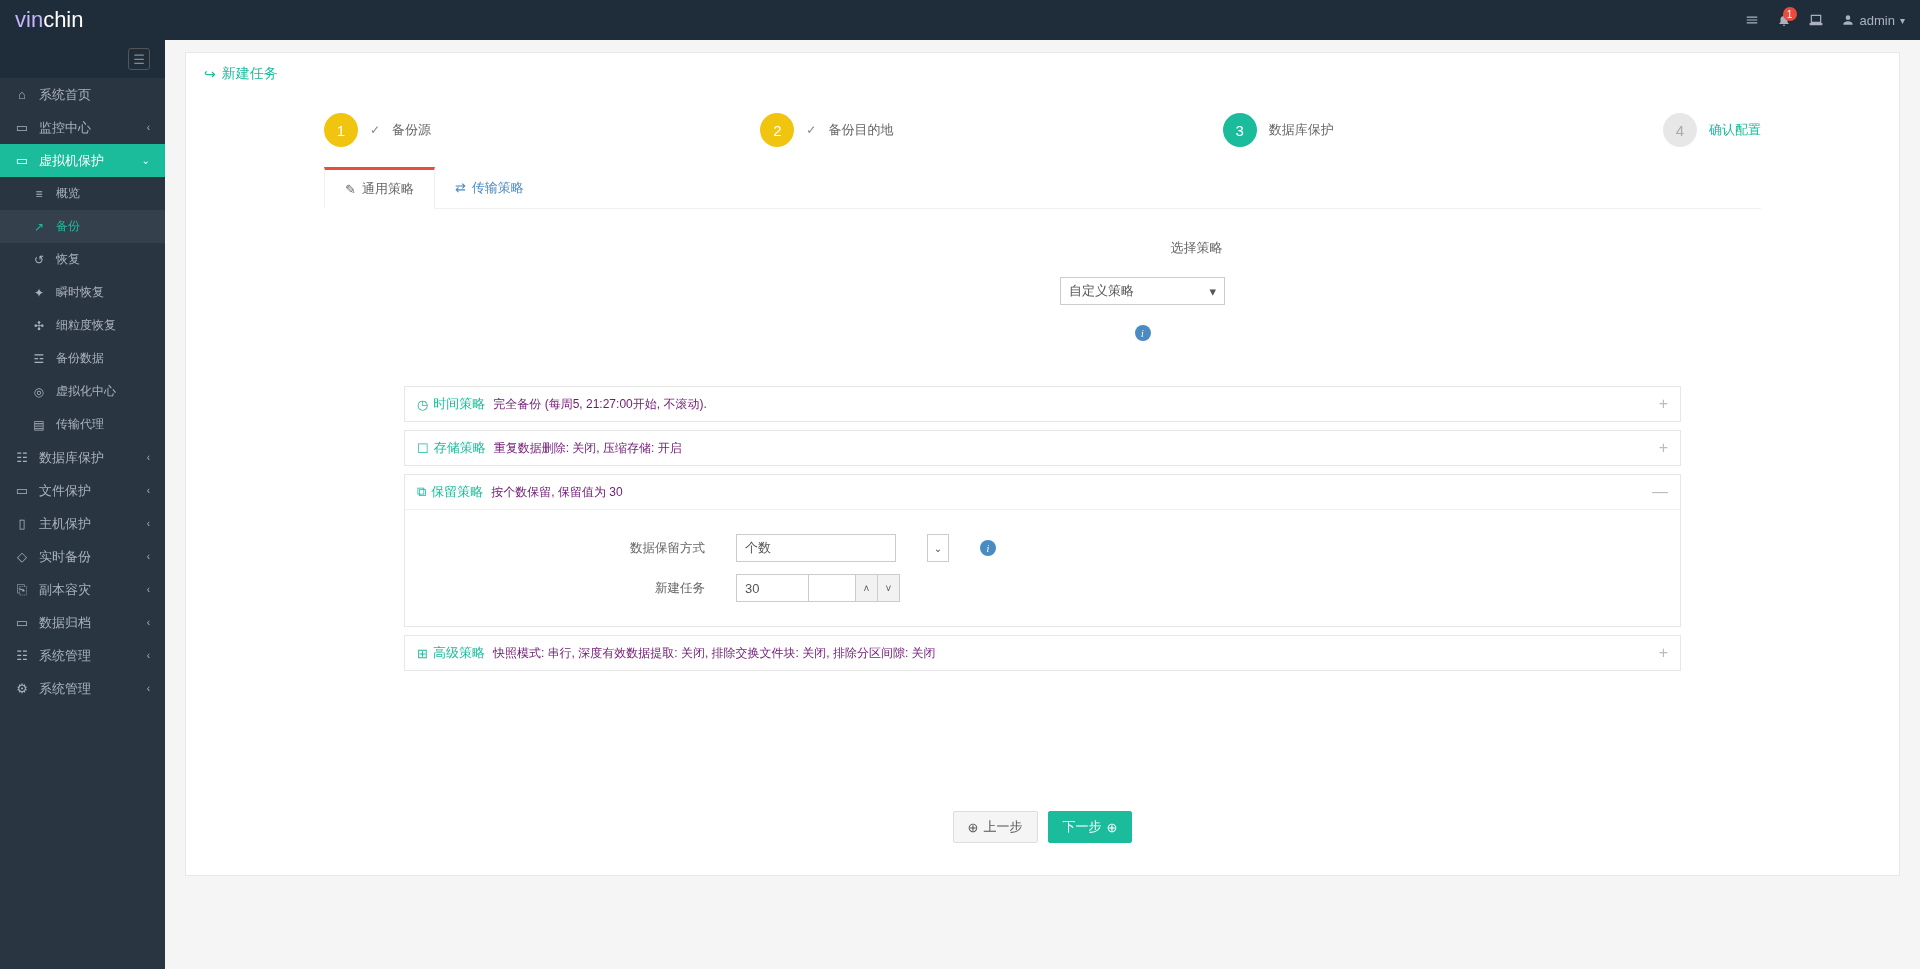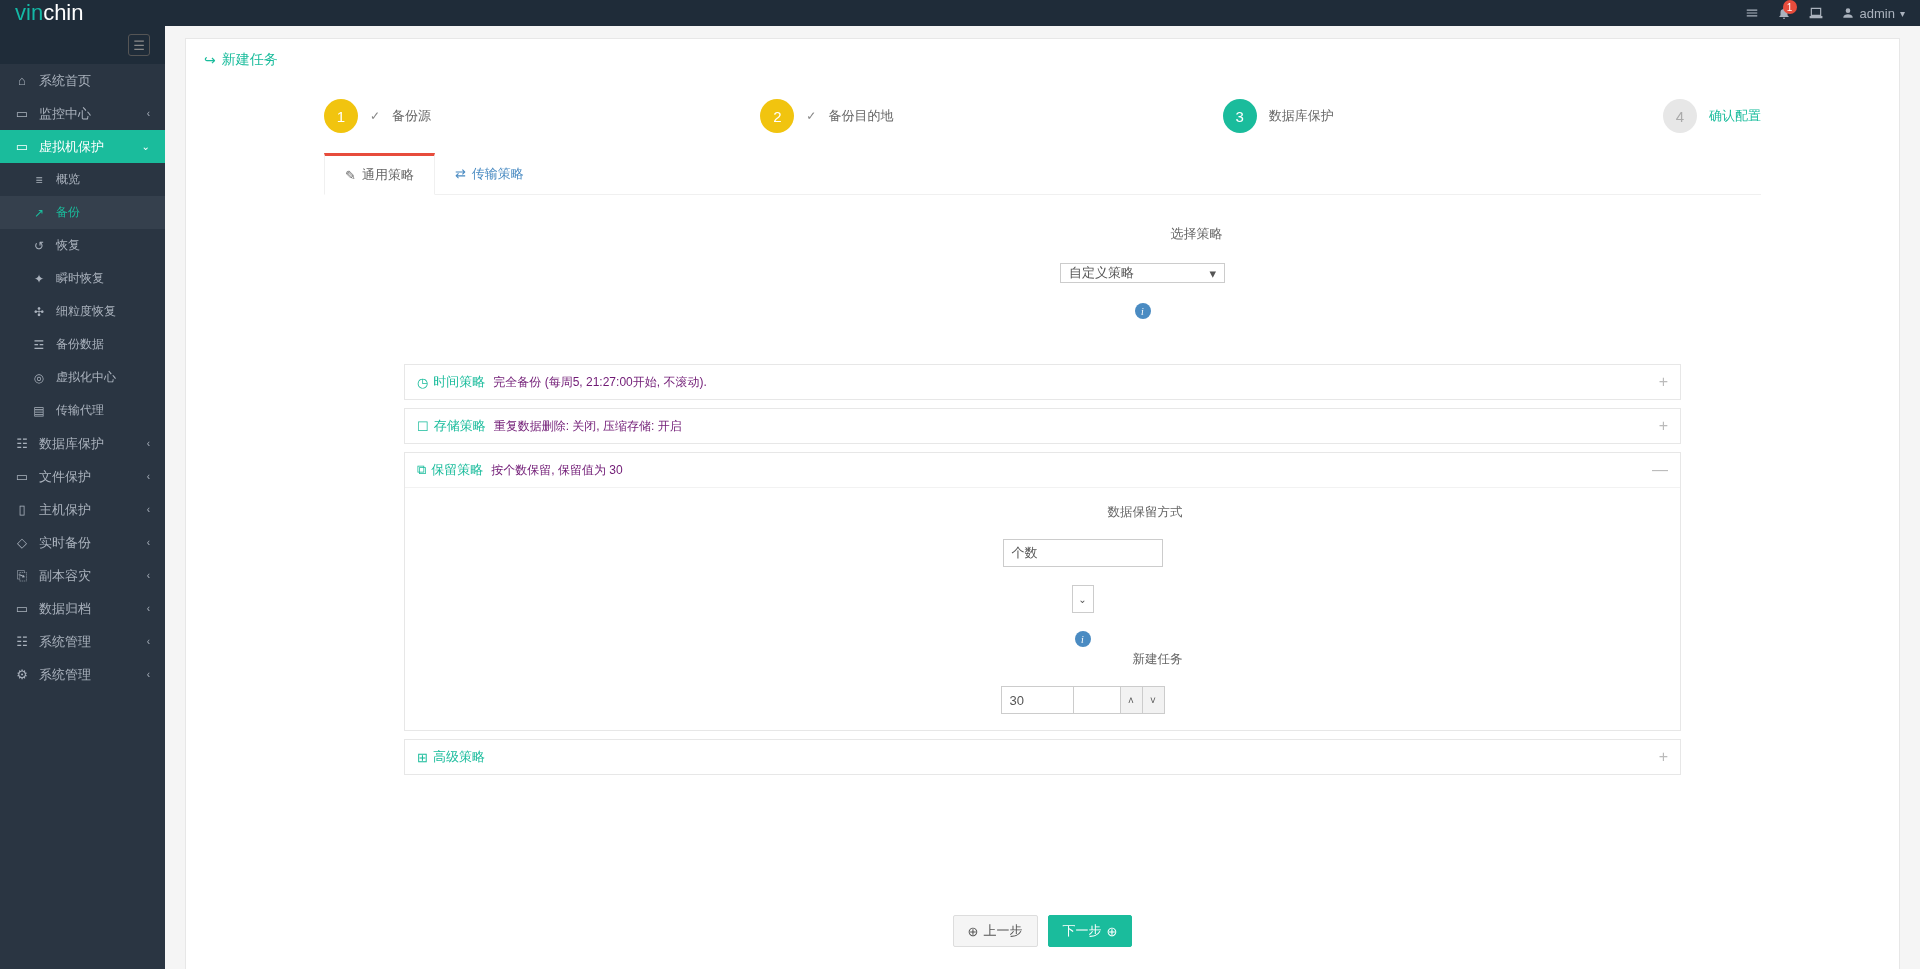--- a/index.html
+++ b/index.html
@@ -1,20 +1,20 @@
 <!DOCTYPE html>
 <html><head>
 <meta charset="utf-8">
 <style>
 * { margin: 0; padding: 0; box-sizing: border-box; }
 body { font-family: "Microsoft YaHei", Arial, sans-serif; font-size: 13px; background: #f5f5f5; color: #555; }
 .app { display: flex; flex-direction: column; height: 969px; width: 1920px; }
 .topbar { height: 40px; background: #1f2c39; display: flex; align-items: center; padding: 0 15px; justify-content: space-between; }
 .logo { color: #fff; font-size: 22px; font-weight: 300; }
-.logo .accent { color: #14b8a6; }
+.logo .accent { color: #c4b5fd; }
 .topbar-right { display: flex; align-items: center; gap: 18px; color: #aab2bd; }
 .topbar-right .item { display: flex; align-items: center; gap: 5px; cursor: pointer; color: #aab2bd; position: relative; }
 .badge-red { position: absolute; top: -6px; right: -6px; background: #e74c3c; color: #fff; border-radius: 50%; width: 14px; height: 14px; font-size: 10px; display: flex; align-items: center; justify-content: center; }
 .body { flex: 1; display: flex; }
 .sidebar { width: 165px; background: #2a3542; color: #aab2bd; display: flex; flex-direction: column; }
 .sidebar-toggle { height: 38px; display: flex; align-items: center; justify-content: flex-end; padding-right: 15px; background: #1f2c39; }
 .sidebar-toggle .burger { width: 22px; height: 22px; border: 1px solid #555; border-radius: 3px; display: flex; align-items: center; justify-content: center; color: #888; }
 .nav-item { height: 33px; display: flex; align-items: center; padding: 0 15px; gap: 10px; cursor: pointer; position: relative; }
 .nav-item.active { background: #1ABC9C; color: #fff; }
 .nav-item .chev { margin-left: auto; font-size: 10px; }
@@ -32,29 +32,29 @@
 .circle.pending { background: #e7e7e7; color: #aaa; }
 .step .check { color: #888; font-size: 12px; }
 .step-label { color: #666; }
 .step-label.active { color: #1ABC9C; }
 .tabs { display: flex; border-bottom: 1px solid #f0f0f0; margin: 0 120px; }
 .tab { padding: 10px 20px; display: flex; align-items: center; gap: 6px; cursor: pointer; color: #4A8BC2; }
 .tab.active { border-top: 3px solid #e74c3c; border-left: 1px solid #f0f0f0; border-right: 1px solid #f0f0f0; color: #666; border-bottom: 1px solid #fff; margin-bottom: -1px; }
 .form-area { padding: 30px 0 30px 200px; }
 .row { display: flex; align-items: center; gap: 20px; margin-bottom: 15px; flex-direction: column; }
 .row label { width: 160px; text-align: right; color: #666; }
-.select { width: 165px; height: 20px; border: 1px solid #ccc; background: #fff; padding: 0 8px; display: flex; align-items: center; justify-content: space-between; cursor: pointer; gap: 21px; }
+.select { width: 165px; height: 28px; border: 1px solid #ccc; background: #fff; padding: 0 8px; display: flex; align-items: center; justify-content: space-between; cursor: pointer; gap: 21px; }
 .info-i { width: 16px; height: 16px; border-radius: 50%; background: #4A8BC2; color: #fff; display: inline-flex; align-items: center; justify-content: center; font-size: 10px; font-style: italic; font-family: serif; }
 .acc { margin: 0 200px 8px 200px; border: 1px solid #e7e7e7; }
 .acc-head { display: flex; align-items: center; gap: 8px; padding: 8px 12px; cursor: pointer; }
 .acc-head .title { color: #1ABC9C; display: flex; align-items: center; gap: 5px; font-size: 13px; }
 .acc-head .desc { color: #701a75; font-size: 12px; }
 .acc-head .tog { margin-left: auto; color: #bbb; font-size: 16px; }
 .acc-body { padding: 12px 20px 12px 100px; border-top: 1px solid #f2f2f2; }
-.acc-row { display: flex; align-items: center; gap: 18px; margin: 4px 0; flex-direction: column; }
+.acc-row { display: flex; align-items: center; gap: 31px; margin: 12px 0; }
 .acc-row label { width: 200px; text-align: right; color: #666; font-size: 12.5px; }
 .red-box { border: 2px solid #e74c3c; }
 .dd { width: 160px; height: 28px; border: 1px solid #ccc; background: #fff; display: flex; align-items: center; padding: 8px 8px; position: relative; }
 .spin-wrap { display: flex; align-items: center; }
 .spin { width: 120px; height: 28px; border: 1px solid #ccc; padding: 0 8px; display: flex; align-items: center; }
 .spin-btn { width: 22px; height: 28px; border: 1px solid #ccc; background: #f2f2f2; display: flex; align-items: center; justify-content: center; cursor: pointer; font-size: 10px; }
 .footer-btns { display: flex; justify-content: center; gap: 10px; padding: 20px; margin-top: 120px; border-top: none; }
 .btn { padding: 6px 14px; display: flex; align-items: center; gap: 5px; cursor: pointer; border-radius: 2px; font-size: 13px; }
 .btn-default { background: #f5f5f5; border: 1px solid #ddd; color: #555; }
 .btn-primary { background: #1ABC9C; color: #fff; border: 1px solid #1ABC9C; }
@@ -295,20 +295,21 @@
             </div>
           </div>
         </div>
 
         <div class="acc">
           <div class="acc-head">
             <span class="title">
                 <span>⊞</span>
                 <span>高级策略</span>
               </span>
+            <span class="desc">快照模式: 串行, 深度有效数据提取: 关闭, 排除交换文件块: 关闭, 排除分区间隙: 关闭</span>
             <span class="tog">+</span>
           </div>
         </div>
 
         <div class="footer-btns">
           <div class="btn btn-default">
             <span>⊕</span>
             <span>上一步</span>
           </div>
           <div class="btn btn-primary">

